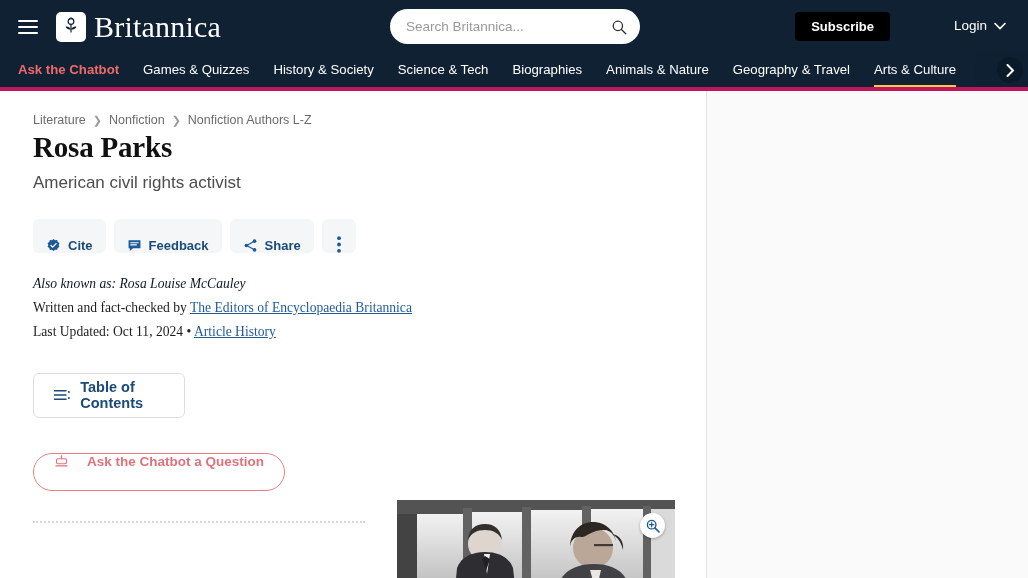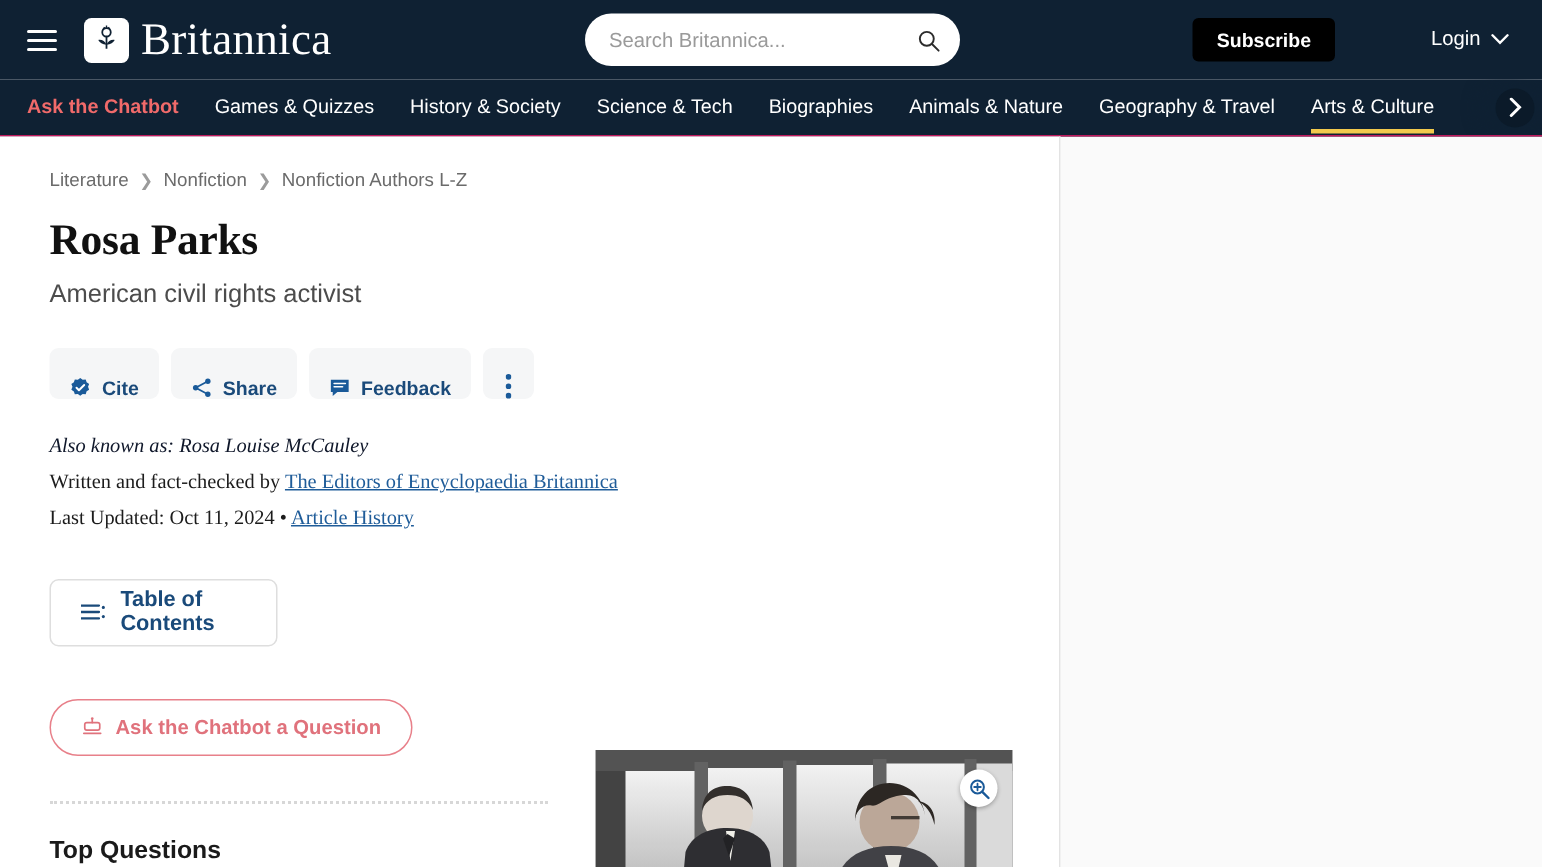--- a/index.html
+++ b/index.html
@@ -80,21 +80,21 @@
   }
 
   
   .navbar {
     position: relative;
     height: 38px;
     background: #0f2133;
     display: flex; align-items: center;
     padding-left: 18px;
     overflow: hidden;
-    border-bottom: 1px solid #be185d;
+    border-bottom: 4px solid #be185d;
   }
   .navitem {
     color: #ffffff;
     font-size: 13.2px;
     margin-right: 24px;
     white-space: nowrap;
     cursor: pointer;
     position: relative;
     padding-bottom: 2px;
   }
@@ -133,21 +133,21 @@
   
   .crumbs { display: flex; align-items: center; gap: 7px; font-size: 12.5px; color: #6b6b6b; }
   .crumbs a { color: #6b6b6b; text-decoration: none; cursor: pointer; }
   .crumb-sep { color: #9b9b9b; font-size: 11px; }
 
   h1.title {
     font-family: "Liberation Serif", serif;
     font-size: 29px;
     font-weight: bold;
     color: #111111;
-    margin-top: 17px;
+    margin-top: 4px;
     letter-spacing: -0.2px;
   }
   .subtitle {
     font-size: 17px;
     color: #4c4c4c;
     margin-top: 9px;
   }
 
   
   .actions { display: flex; gap: 8px; margin-top: 26px; }
@@ -180,21 +180,21 @@
     display: flex; align-items: center; gap: 10px;
     padding-left: 20px;
     color: #1a4a7a;
     font-size: 14.5px; font-weight: bold;
     cursor: pointer;
   }
 
   
   .chatcta {
     margin-top: 35px;
-    display: inline-flex; align-items: center; gap: 8px;
+    display: inline-flex; align-items: flex-start; gap: 18px;
     height: 38px;
     padding: 0 20px;
     border: 1.5px solid #e8808a;
     border-radius: 19px;
     color: #e0727c;
     font-size: 13.5px; font-weight: bold;
     background: #ffffff;
     cursor: pointer;
   }
 
@@ -305,34 +305,34 @@
         <button class="abtn">
           <svg width="15" height="15" viewBox="0 0 24 24" aria-hidden="true">
             <path d="M12 1.5l2.6 1.9 3.2-.3 1 3.1 2.7 1.8-1.2 3 1.2 3-2.7 1.8-1 3.1-3.2-.3L12 20.6l-2.6-1.9-3.2.3-1-3.1L2.5 14l1.2-3-1.2-3 2.7-1.8 1-3.1 3.2.3z" fill="#1a5a99"></path>
             <path d="M8 12l2.6 2.6L16.2 9" fill="none" stroke="#ffffff" stroke-width="2.1" stroke-linecap="round" stroke-linejoin="round"></path>
           </svg>
           <span>Cite</span>
         </button>
 
         <button class="abtn">
           <svg width="15" height="15" viewBox="0 0 24 24" aria-hidden="true">
+            <path d="M2.5 3.5h19v13h-12l-5 4.3v-4.3h-2z" fill="#1a5a99"></path>
+            <path d="M6 7.5h12M6 11h9" stroke="#ffffff" stroke-width="1.7" stroke-linecap="round"></path>
+          </svg>
+          <span>Feedback</span>
+        </button>
+
+        <button class="abtn">
+          <svg width="15" height="15" viewBox="0 0 24 24" aria-hidden="true">
             <circle cx="18.5" cy="5" r="2.9" fill="#1a5a99"></circle>
             <circle cx="5.5" cy="12" r="2.9" fill="#1a5a99"></circle>
             <circle cx="18.5" cy="19" r="2.9" fill="#1a5a99"></circle>
             <path d="M16 6.3L8 10.7M8 13.3l8 4.4" stroke="#1a5a99" stroke-width="1.9" stroke-linecap="round"></path>
           </svg>
           <span>Share</span>
-        </button>
-
-        <button class="abtn">
-          <svg width="15" height="15" viewBox="0 0 24 24" aria-hidden="true">
-            <path d="M2.5 3.5h19v13h-12l-5 4.3v-4.3h-2z" fill="#1a5a99"></path>
-            <path d="M6 7.5h12M6 11h9" stroke="#ffffff" stroke-width="1.7" stroke-linecap="round"></path>
-          </svg>
-          <span>Feedback</span>
         </button>
 
         <button class="abtn icononly">
           <svg width="4" height="17" viewBox="0 0 4 17" aria-hidden="true">
             <circle cx="2" cy="2.2" r="1.9" fill="#1a5a99"></circle>
             <circle cx="2" cy="8.5" r="1.9" fill="#1a5a99"></circle>
             <circle cx="2" cy="14.8" r="1.9" fill="#1a5a99"></circle>
           </svg>
         </button>
       </div>
@@ -367,21 +367,20 @@
         <svg width="15" height="15" viewBox="0 0 24 24" aria-hidden="true">
           <rect x="4" y="7.5" width="16" height="8" rx="2.2" fill="none" stroke="#e0727c" stroke-width="1.8"></rect>
           <path d="M12 4.2v3.3M3 19h18" stroke="#e0727c" stroke-width="1.8" stroke-linecap="round"></path>
           <circle cx="12" cy="3.2" r="1.4" fill="#e0727c"></circle>
         </svg>
         <span>Ask the Chatbot a Question</span>
       </div>
 
       <div class="dots-divider"></div>
 
-      <h2 class="secttl">Top Questions</h2>
 
       
 
       
 
     </div>
 
     <div class="figure">
       <svg width="278" height="169" viewBox="0 0 278 169" aria-hidden="true">
         <defs>

